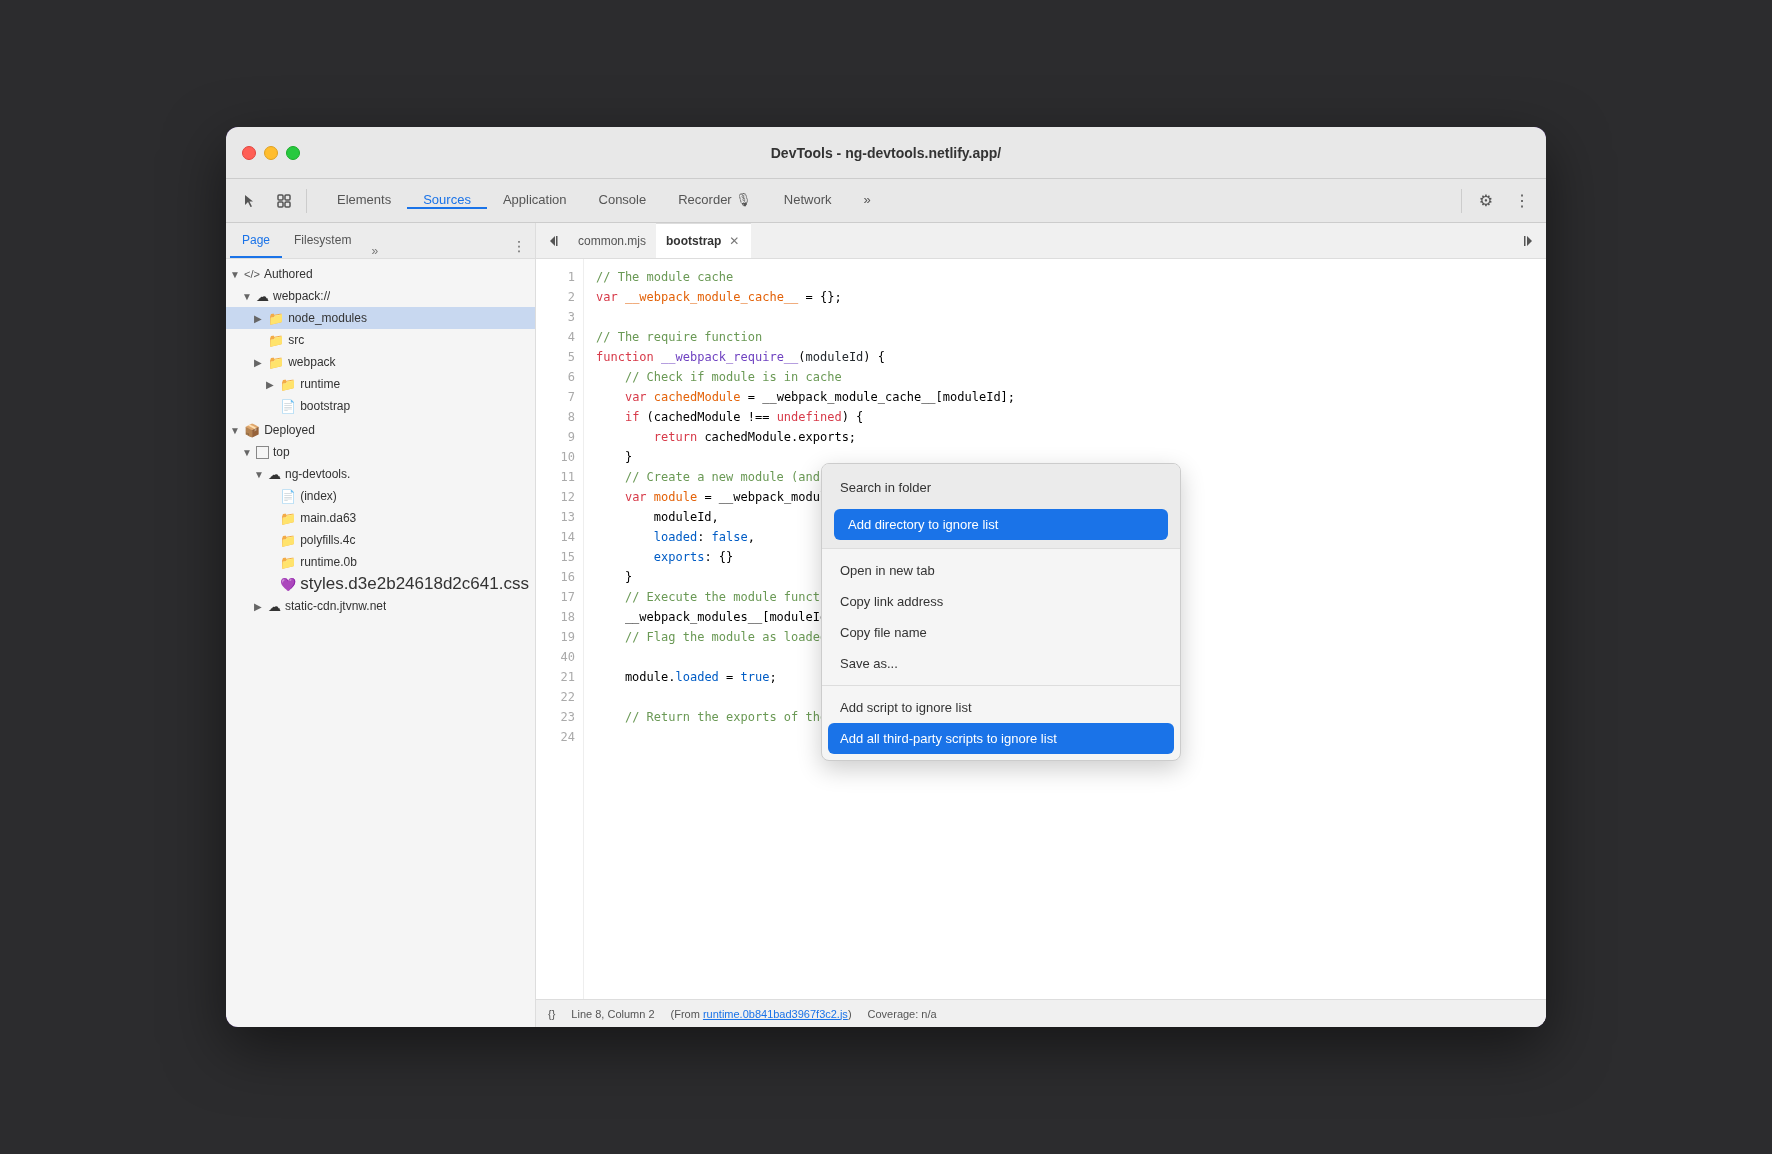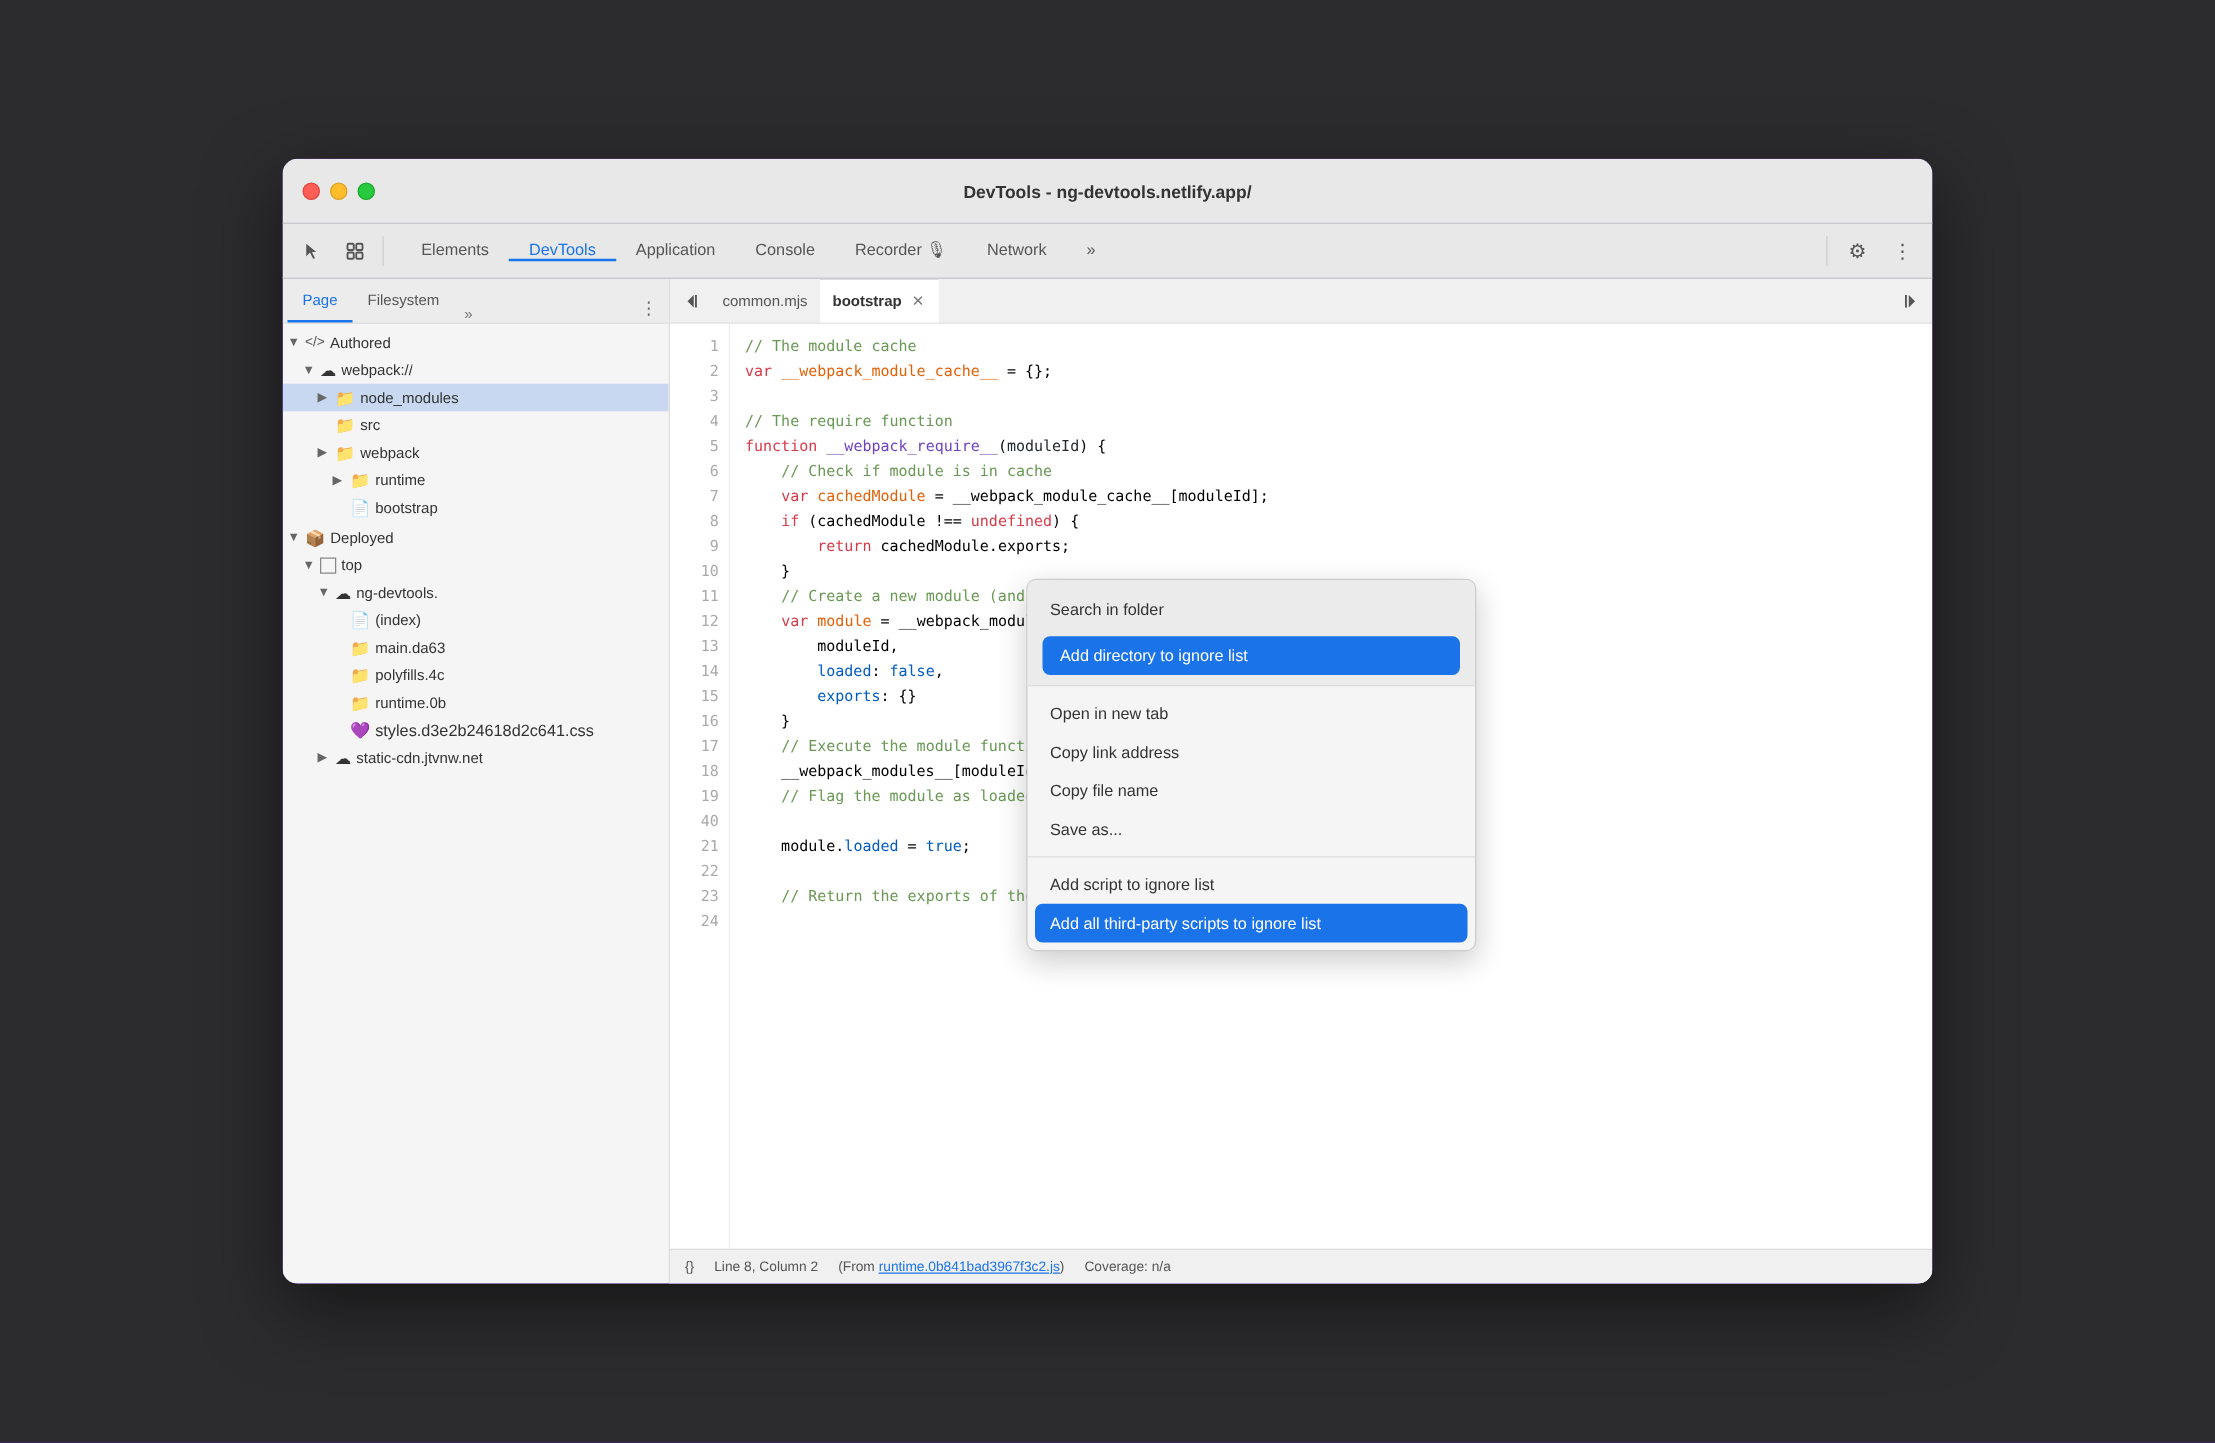--- a/index.html
+++ b/index.html
@@ -413,21 +413,21 @@
         <rect x="2" y="9" width="5" height="5" rx="1" stroke="#555" stroke-width="1.5" fill="none"></rect>
         <rect x="9" y="9" width="5" height="5" rx="1" stroke="#555" stroke-width="1.5" fill="none"></rect>
       </svg>
     </button>
     <div class="toolbar-divider"></div>
     <div class="tab-bar">
       <div class="tab">
         <span>Elements</span>
       </div>
       <div class="tab active">
-        <span>DevTools</span>
+        <span>Sources</span>
       </div>
       <div class="tab">
         <span>Application</span>
       </div>
       <div class="tab">
         <span>Console</span>
       </div>
       <div class="tab">
         <span>Recorder 🎙</span>
       </div>
@@ -531,21 +531,21 @@
           <span class="tree-label">polyfills.4c</span>
         </div>
         <div class="tree-item indent-3">
           <span class="tree-arrow"></span>
           <span class="tree-icon">📁</span>
           <span class="tree-label">runtime.0b</span>
         </div>
         <div class="tree-item indent-3">
           <span class="tree-arrow"></span>
           <span class="tree-icon" style="color:#9b59b6;">💜</span>
-          <span class="tree-label" style="font-size:13px;">styles.d3e2b24618d2c641.css</span>
+          <span class="tree-label" style="font-size:17px;">styles.d3e2b24618d2c641.css</span>
         </div>
         <div class="tree-item indent-2">
           <span class="tree-arrow">▶</span>
           <span class="tree-icon">☁</span>
           <span class="tree-label">static-cdn.jtvnw.net</span>
         </div>
       </div>
     </div>
 
     <div class="editor-area">

